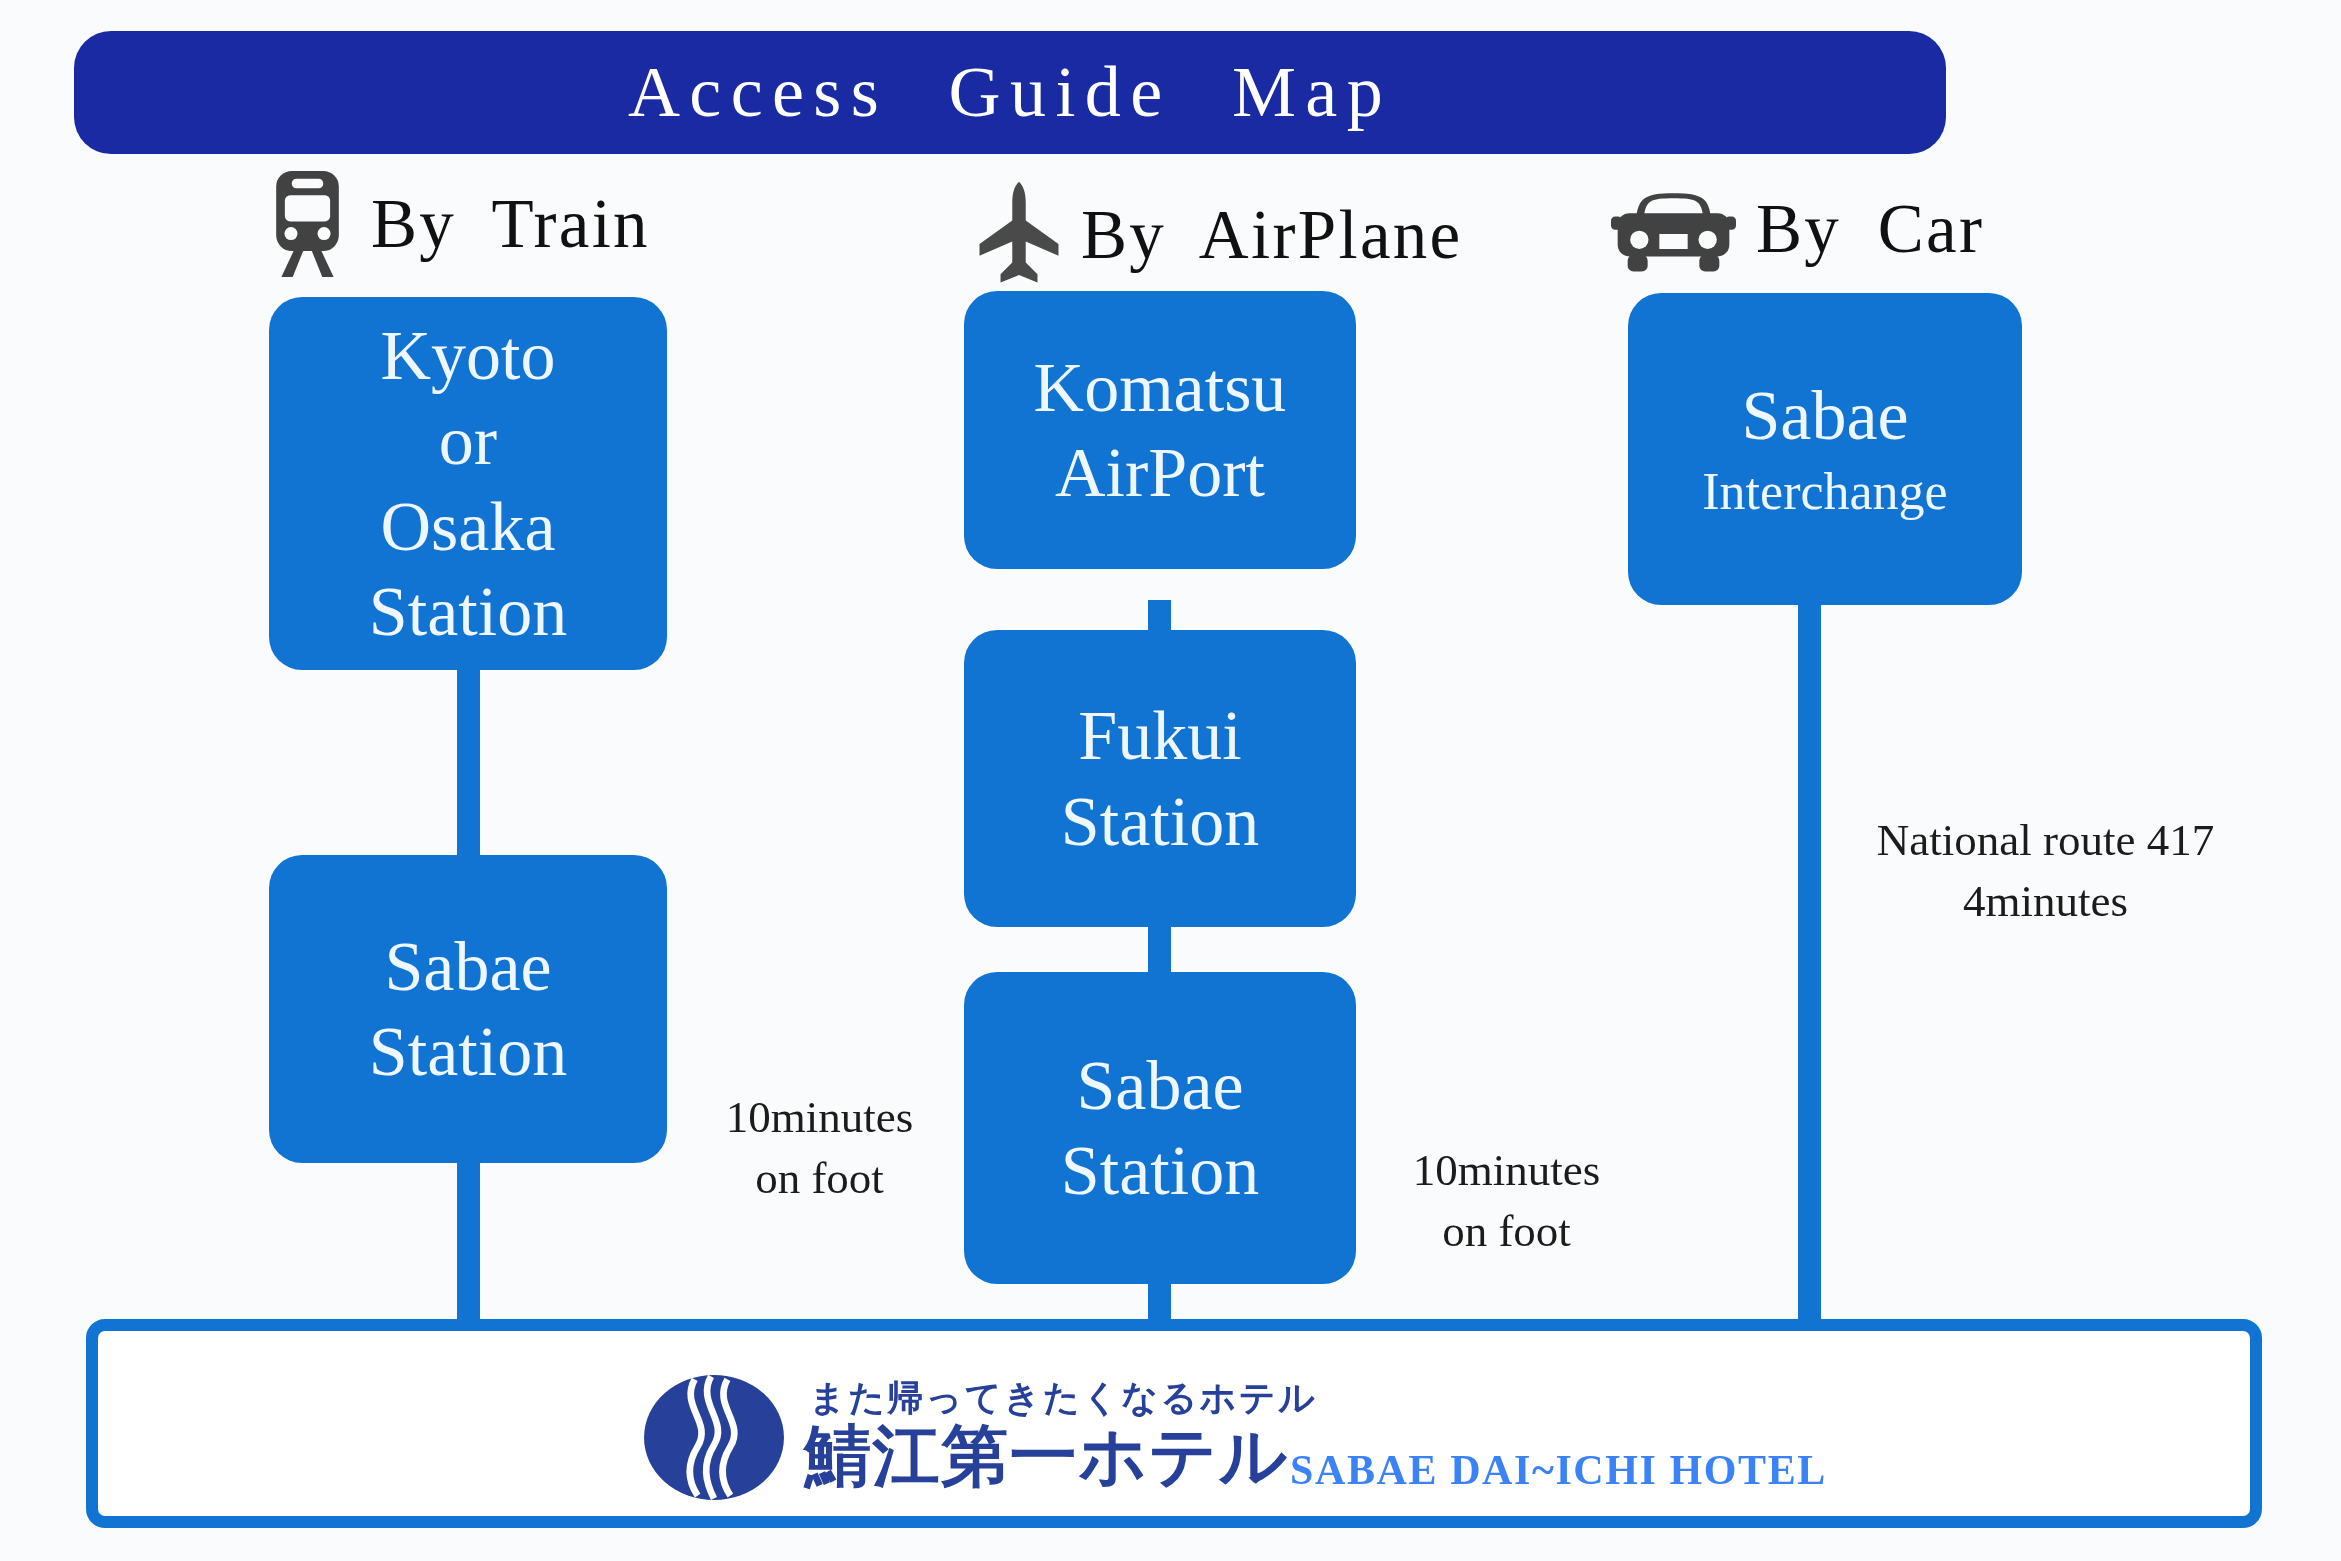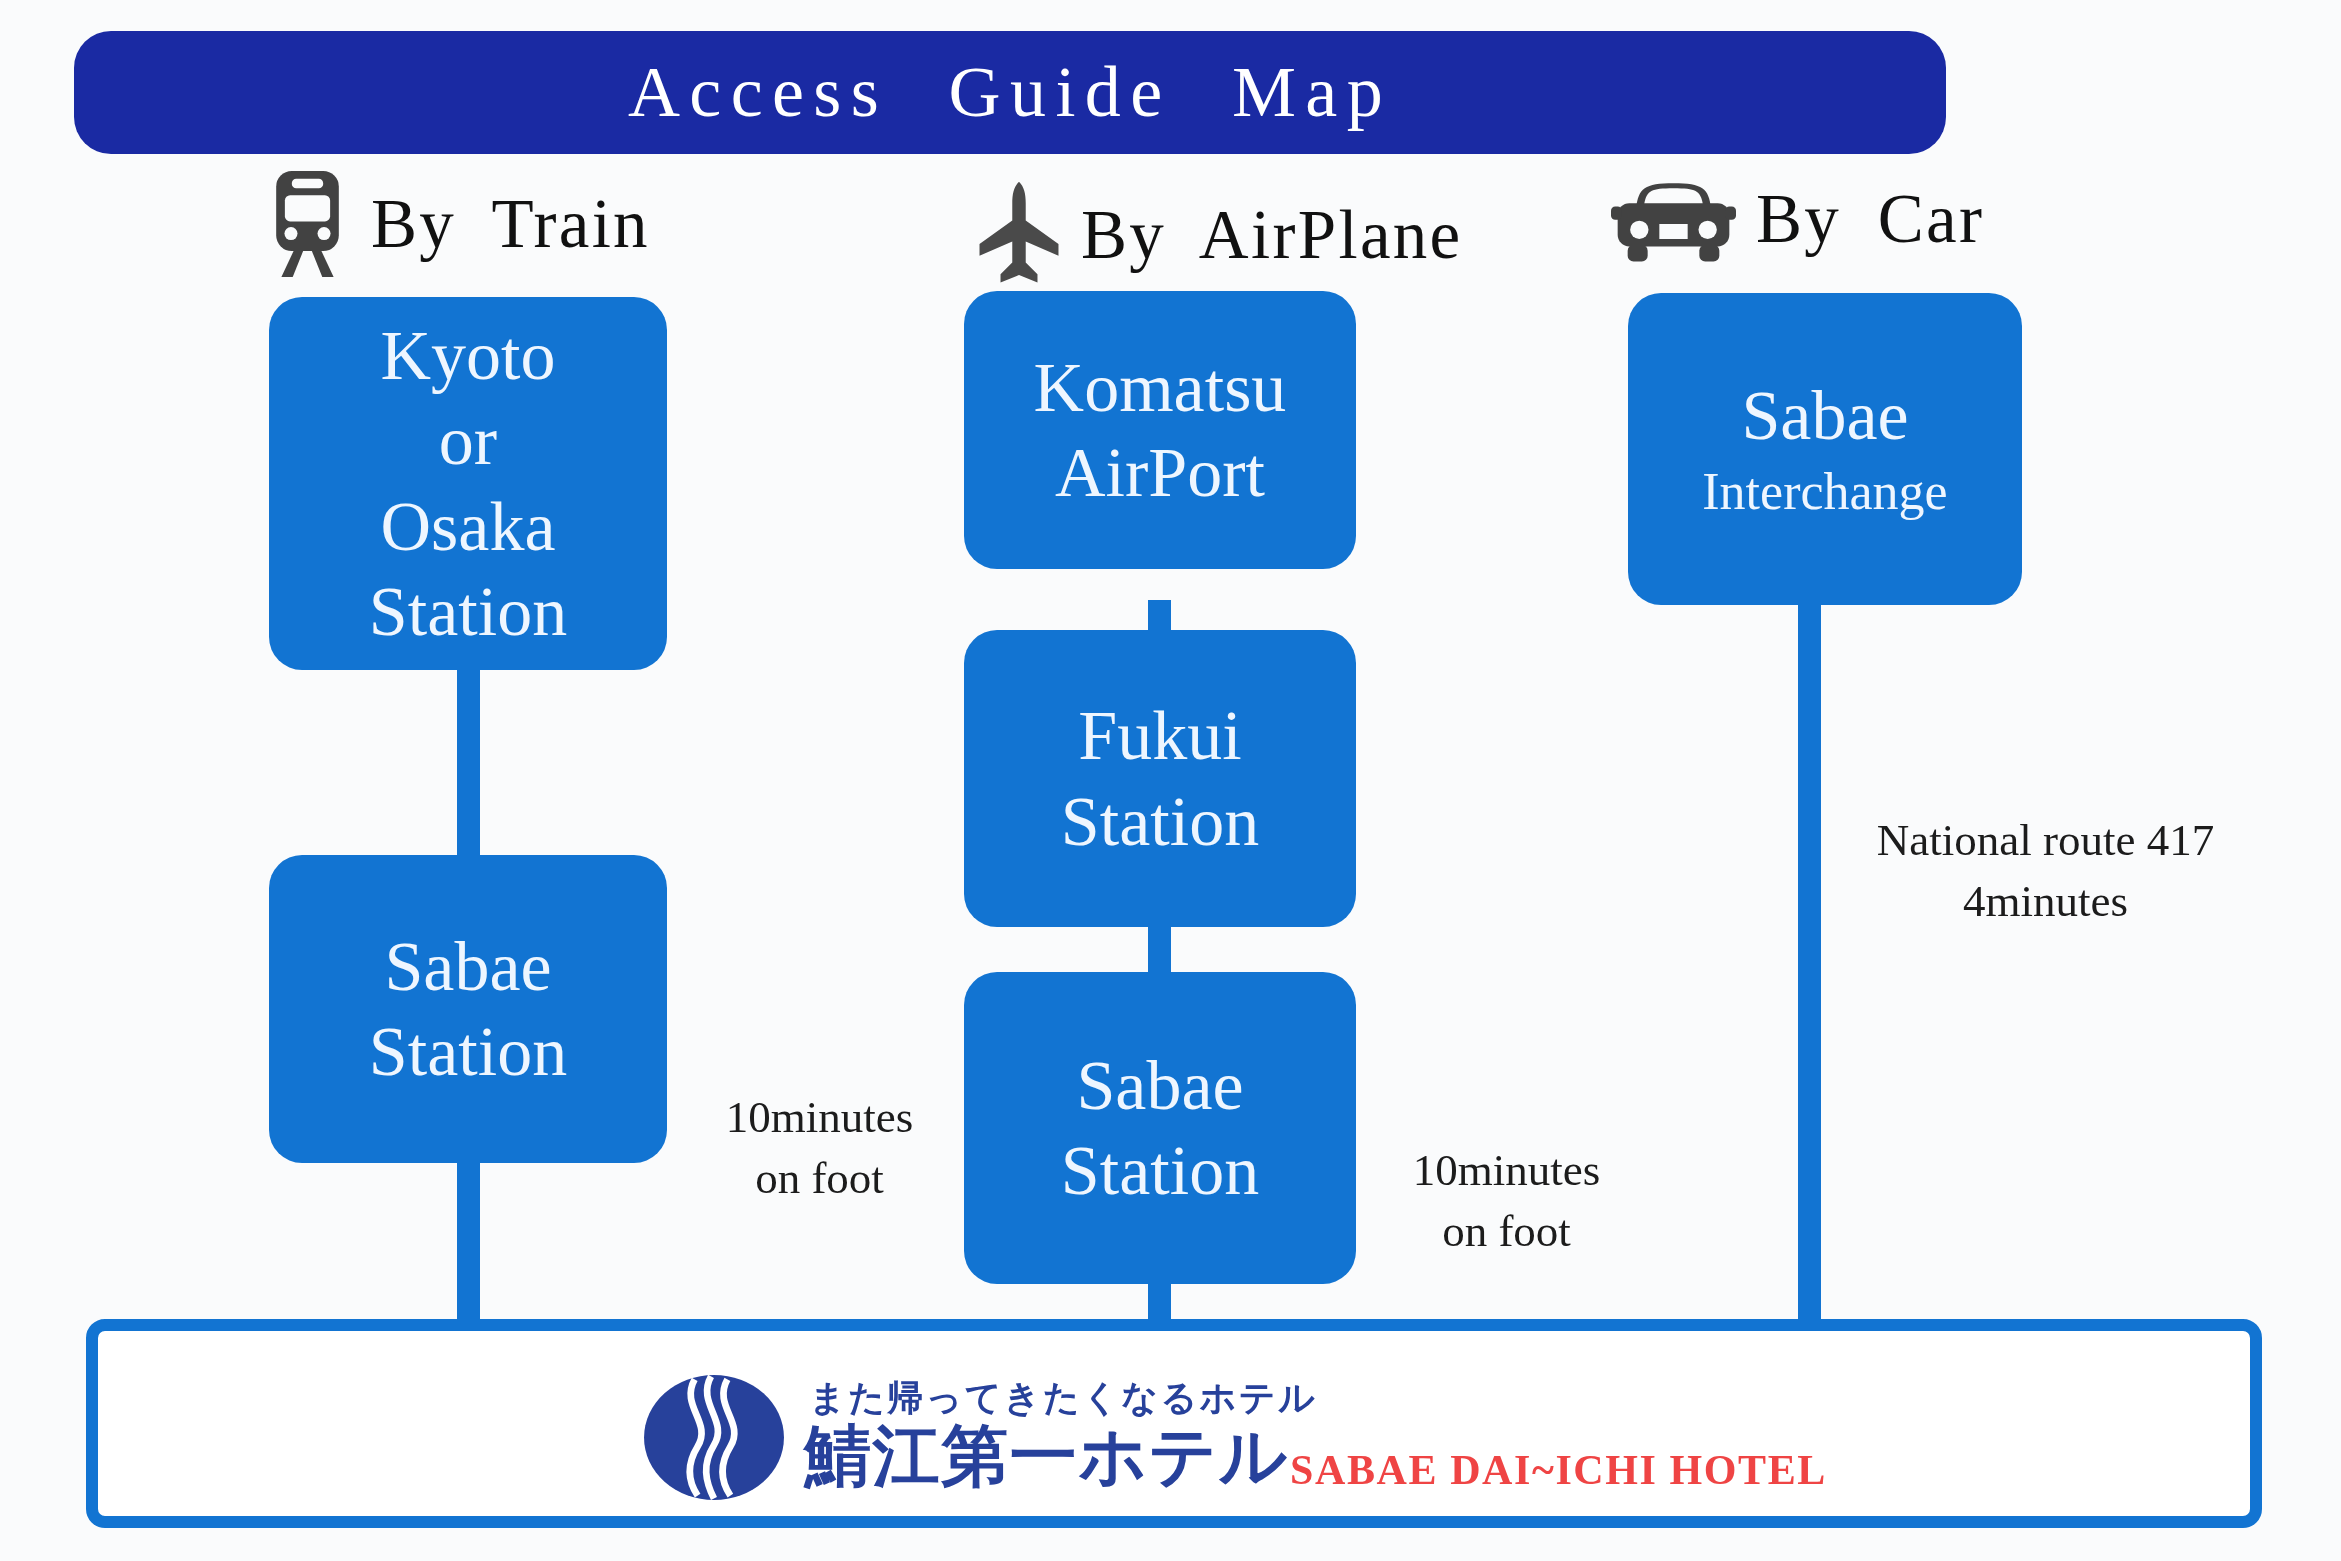--- a/index.html
+++ b/index.html
@@ -17,21 +17,21 @@
   }
   .header-title {
     color:#ffffff; font-size:72px; letter-spacing:9.4px; word-spacing:33px;
   }
 
   
   .mode { position:absolute; display:flex; align-items:center; gap:20px; }
   .mode-label { font-size:69px; color:#111; letter-spacing:2.3px; word-spacing:17px; white-space:nowrap; }
   #mode-train { left:264px;  top:167px; }
   #mode-air   { left:977px; top:180px; }
-  #mode-car   { left:1611px; top:173px; }
+  #mode-car   { left:1611px; top:183px; }
   .mode svg { display:block; }
 
   
   .box {
     position:absolute; background:#1274d2; border-radius:33px;
     display:flex; flex-direction:column; align-items:center; justify-content:center;
     text-align:center; color:#eef6ff;
   }
   .box .bl { font-size:70px; line-height:1.22; white-space:nowrap; }
   .box .bl.small { font-size:52px; line-height:1.3; }
@@ -73,21 +73,21 @@
     font-family:"Liberation Sans","DejaVu Sans",sans-serif; font-weight:bold;
     font-size:36px; letter-spacing:2.3px; color:#27419b; white-space:nowrap;
   }
   .jpname {
     position:absolute; left:804px; top:1411px;
     font-family:Liberation Serif, serif; font-weight:bold;
     font-size:67px; letter-spacing:1.6px; color:#27419b; white-space:nowrap;
   }
   .enname {
     position:absolute; left:1290px; top:1446px;
-    font-size:42px; font-weight:bold; letter-spacing:1.6px; color:#ef4444; white-space:nowrap;
+    font-size:42px; font-weight:bold; letter-spacing:1.6px; color:#3b82f6; white-space:nowrap;
   }
 </style>
 </head>
 <body>
 
 <div class="canvas">
 
   <div class="header">
     <div class="header-title">Access Guide Map</div>
   </div>

